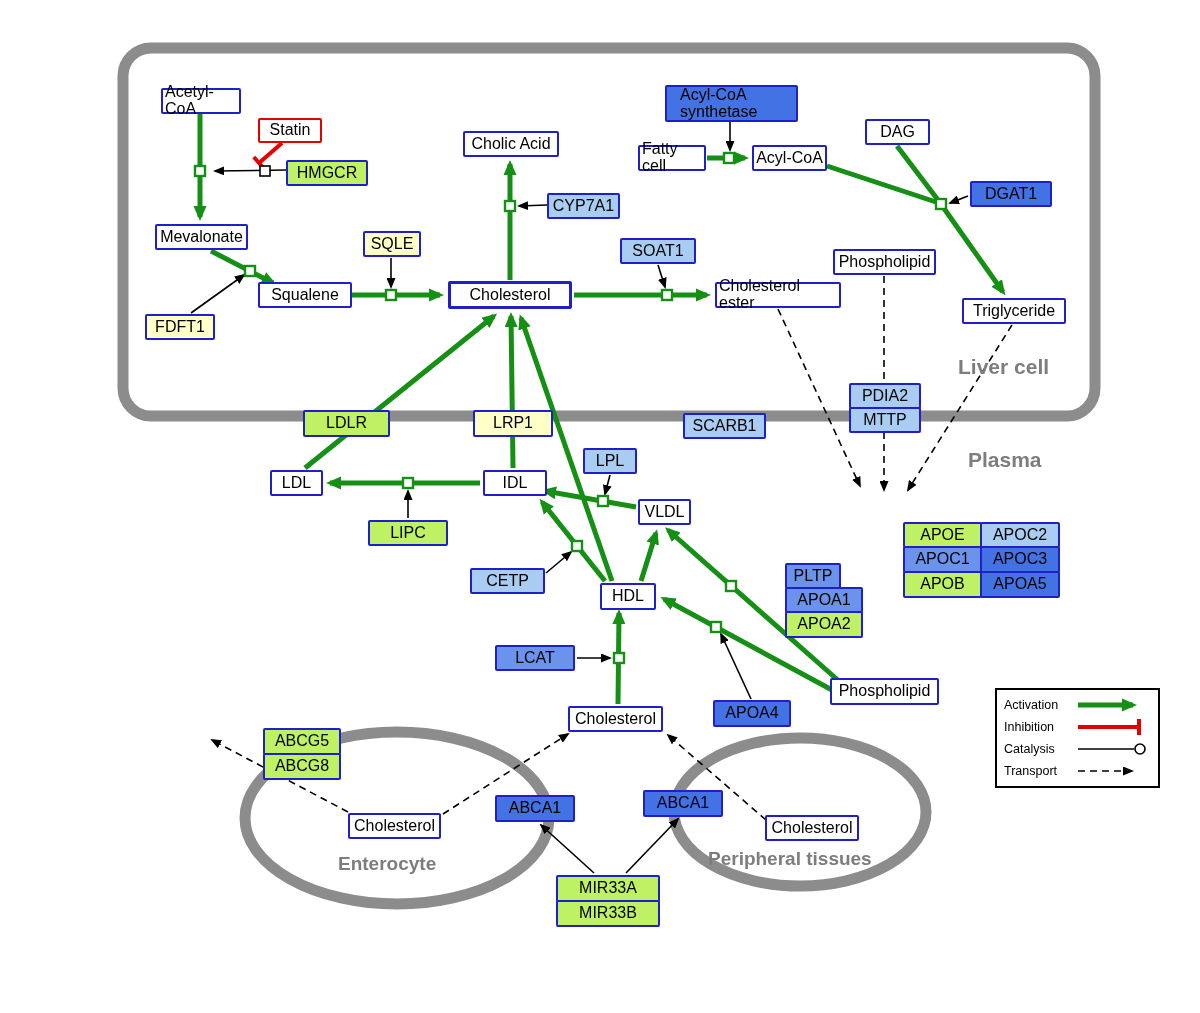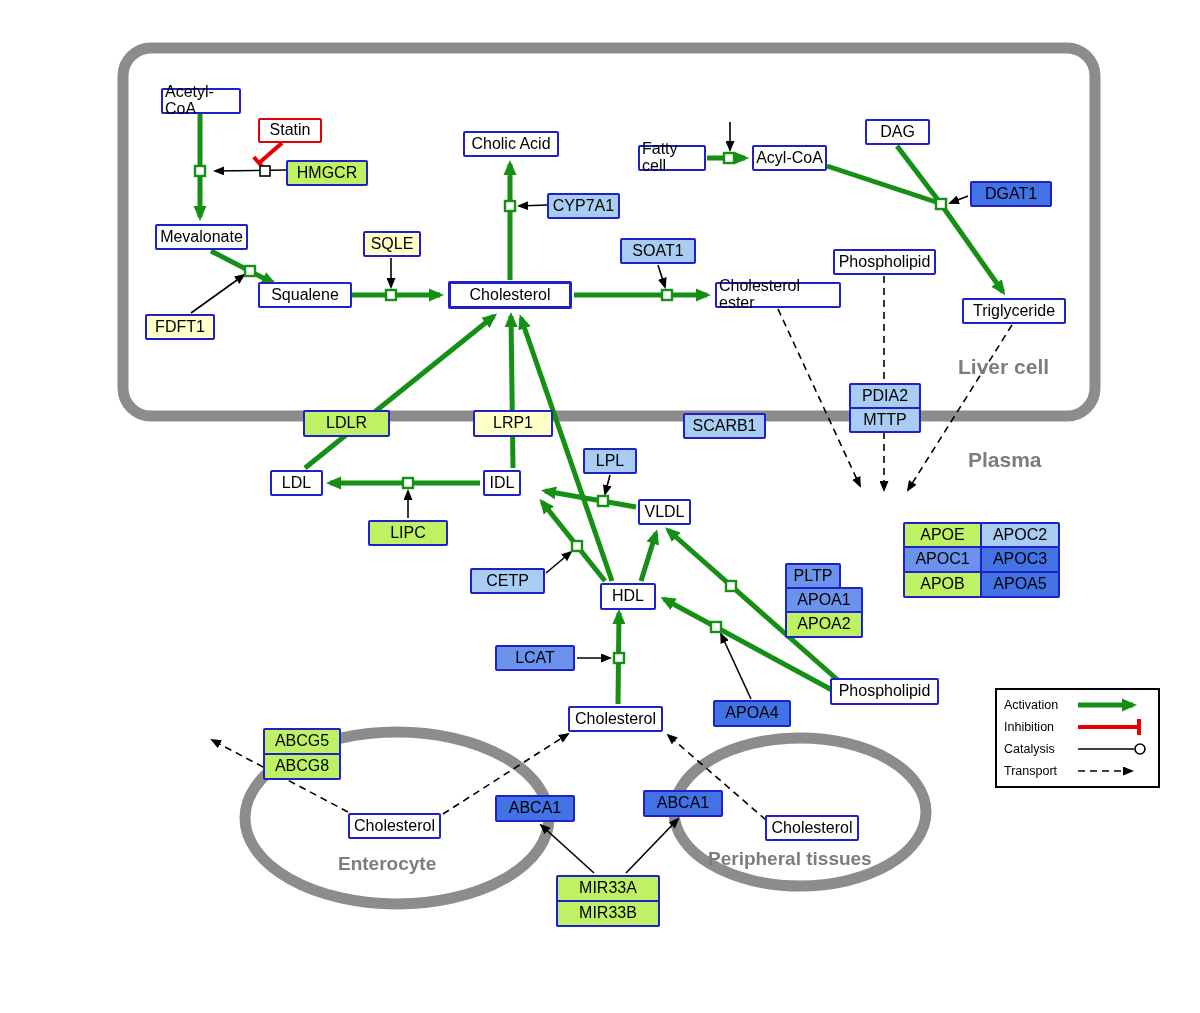--- a/index.html
+++ b/index.html
@@ -133,33 +133,34 @@
   <div class="node f-yellow" style="left:286px;top:160px;width:82px;height:26px">HMGCR</div>
   <div class="node" style="left:155px;top:224px;width:93px;height:26px">Mevalonate</div>
   <div class="node f-pale" style="left:145px;top:314px;width:70px;height:26px">FDFT1</div>
   <div class="node" style="left:258px;top:282px;width:94px;height:26px">Squalene</div>
   <div class="node f-pale" style="left:363px;top:231px;width:58px;height:26px">SQLE</div>
   <div class="node b-thick" style="left:448px;top:281px;width:124px;height:28px">Cholesterol</div>
   <div class="node" style="left:463px;top:131px;width:96px;height:26px">Cholic Acid</div>
   <div class="node f-lblue" style="left:547px;top:193px;width:73px;height:26px">CYP7A1</div>
   <div class="node f-lblue" style="left:620px;top:238px;width:76px;height:26px">SOAT1</div>
   <div class="node" style="left:715px;top:282px;width:126px;height:26px">Cholesterol ester</div>
+  <div class="node f-blue wrap" style="left:665px;top:85px;width:133px;height:37px">Acyl-CoA synthetase</div>
   <div class="node" style="left:638px;top:145px;width:68px;height:26px">Fatty cell</div>
   <div class="node" style="left:752px;top:145px;width:75px;height:26px">Acyl-CoA</div>
   <div class="node" style="left:865px;top:119px;width:65px;height:26px">DAG</div>
   <div class="node f-blue" style="left:970px;top:181px;width:82px;height:26px">DGAT1</div>
   <div class="node" style="left:833px;top:249px;width:103px;height:26px">Phospholipid</div>
   <div class="node" style="left:962px;top:298px;width:104px;height:26px">Triglyceride</div>
   <div class="node f-lblue" style="left:849px;top:383px;width:72px;height:26px">PDIA2</div>
   <div class="node f-lblue" style="left:849px;top:407px;width:72px;height:26px">MTTP</div>
   <div class="node f-lblue" style="left:683px;top:413px;width:83px;height:26px">SCARB1</div>
   <div class="node f-yellow" style="left:303px;top:410px;width:87px;height:27px">LDLR</div>
   <div class="node f-pale" style="left:473px;top:410px;width:80px;height:27px">LRP1</div>
   <div class="node" style="left:270px;top:470px;width:53px;height:26px">LDL</div>
-  <div class="node" style="left:483px;top:470px;width:38px;height:26px">IDL</div>
+  <div class="node" style="left:483px;top:470px;width:64px;height:26px">IDL</div>
   <div class="node f-lblue" style="left:583px;top:448px;width:54px;height:26px">LPL</div>
   <div class="node" style="left:638px;top:499px;width:53px;height:26px">VLDL</div>
   <div class="node f-yellow" style="left:368px;top:520px;width:80px;height:26px">LIPC</div>
   <div class="node f-lblue" style="left:470px;top:568px;width:75px;height:26px">CETP</div>
   <div class="node" style="left:600px;top:583px;width:56px;height:27px">HDL</div>
   <div class="node f-mblue" style="left:495px;top:645px;width:80px;height:26px">LCAT</div>
   <div class="node f-mblue" style="left:785px;top:563px;width:56px;height:26px">PLTP</div>
   <div class="node f-mblue" style="left:785px;top:587px;width:78px;height:26px">APOA1</div>
   <div class="node f-dblue" style="left:785px;top:611px;width:78px;height:27px">APOA2</div>
   <div class="node f-blue" style="left:713px;top:700px;width:78px;height:27px">APOA4</div>

